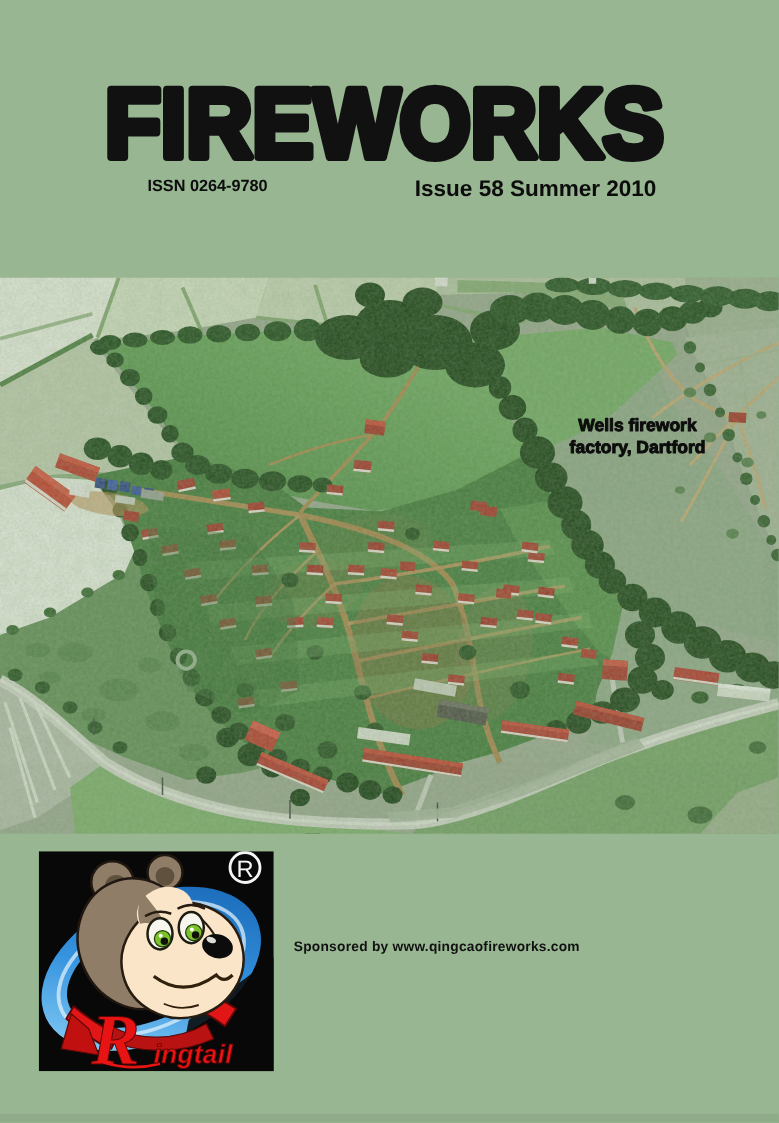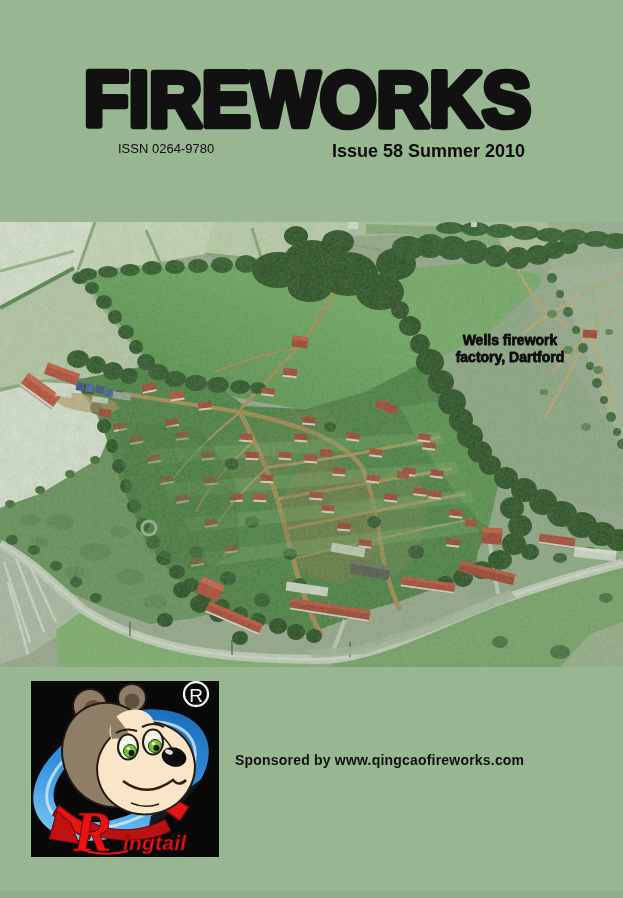--- a/index.html
+++ b/index.html
@@ -7,21 +7,21 @@
        font-family:"Liberation Sans",sans-serif;}
   .abs{position:absolute;}
 </style>
 </head>
 <body>
 
 <svg class="abs" style="left:0;top:0;" width="623" height="170" viewBox="0 0 623 170">
   <text x="84" y="114.5" transform="scale(1,1.1)" font-family="Liberation Sans,sans-serif" font-weight="bold" font-size="71" fill="#111111" stroke="#111111" stroke-width="6" stroke-linejoin="round" stroke-linecap="round" textLength="447" lengthAdjust="spacingAndGlyphs">FIREWORKS</text>
 </svg>
 
-<div class="abs" style="left:94px;top:141px;font-size:13px;font-weight:normal;color:#0c0c0c;padding-left:24px;">ISSN 0264-9780</div>
+<div class="abs" style="left:94px;top:141px;font-size:13px;font-weight:bold;color:#0c0c0c;padding-left:24px;">ISSN 0264-9780</div>
 
 <div class="abs" style="left:0;top:141px;width:525px;text-align:right;font-size:18px;font-weight:bold;color:#0c0c0c;">Issue 58 Summer 2010</div>
 
 <svg class="abs" style="left:0;top:222px;" width="623" height="445" viewBox="0 0 623 445">
   <defs>
     <filter id="grain" x="-5%" y="-5%" width="110%" height="110%">
       <feTurbulence type="fractalNoise" baseFrequency="0.5" numOctaves="3" seed="11"></feTurbulence>
       <feColorMatrix type="matrix" values="0 0 0 0 0.24  0 0 0 0 0.36  0 0 0 0 0.20  0 0 0 0.6 0"></feColorMatrix>
     </filter>
     <filter id="blotch" x="-5%" y="-5%" width="110%" height="110%">
@@ -745,15 +745,15 @@
   <text x="42" y="170" font-family="Liberation Serif,serif" font-style="italic" font-weight="bold" font-size="58" fill="#e81414" stroke="#5c0606" stroke-width="0.8">R</text>
 
   <path d="M52,169 Q 74,176 97,170" fill="none" stroke="#e81414" stroke-width="2.2"></path>
 
   <text x="92" y="169" font-family="Liberation Sans,sans-serif" font-style="italic" font-weight="bold" font-size="21" fill="#e81414" stroke="#5c0606" stroke-width="0.7" letter-spacing="0.2">ingtail</text>
 
   <circle cx="165" cy="13" r="12" fill="none" stroke="#f5f5f5" stroke-width="2.3"></circle>
   <text x="165" y="20.5" text-anchor="middle" font-family="Liberation Sans,sans-serif" font-size="19" fill="#f5f5f5">R</text>
 </svg>
 
-<div class="abs" style="left:235px;top:752px;font-size:14px;font-weight:bold;color:#111111;letter-spacing:0.2px;">Sponsored by www.qingcaofireworks.com</div>
+<div class="abs" style="left:235px;top:752px;font-size:11px;font-weight:bold;color:#111111;letter-spacing:0.2px;">Sponsored by www.qingcaofireworks.com</div>
 
 <div class="abs" style="left:0;top:891px;width:623px;height:7px;background:#8aa384;opacity:0.55;"></div>
 
 </body></html>

